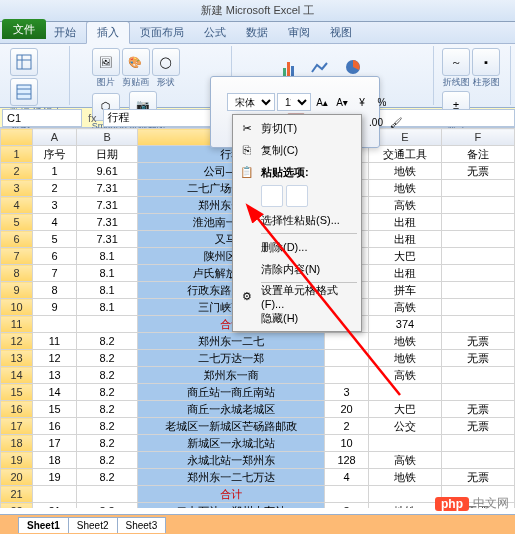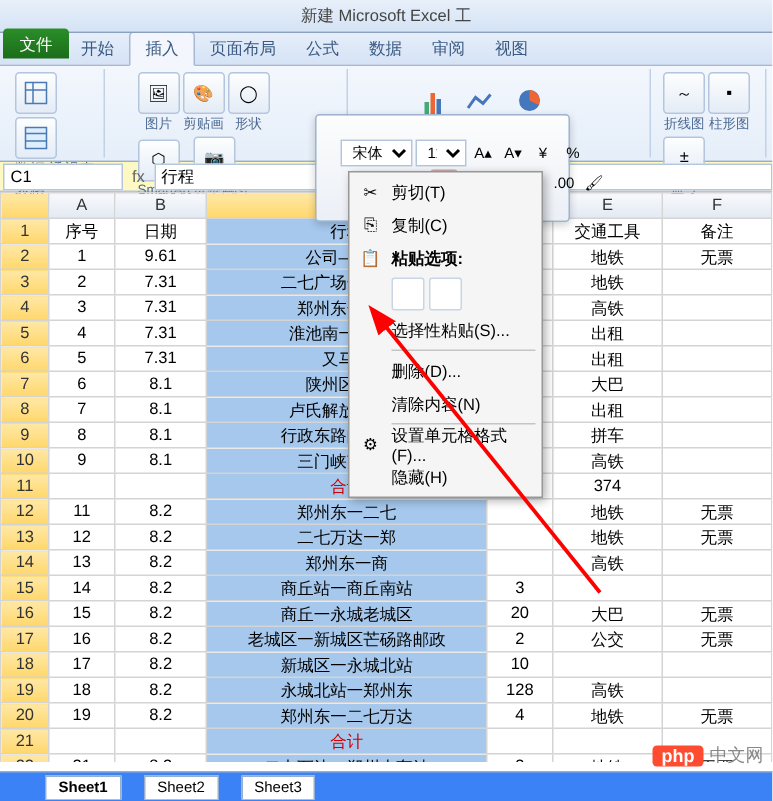--- a/index.html
+++ b/index.html
@@ -37,21 +37,21 @@
 .grid td.merge{color:#c00;text-align:center}
 .grid td.c{text-align:center}
 .context{position:absolute;left:232px;top:114px;z-index:60;width:130px;background:#f5f5f5;border:1px solid #979797;box-shadow:2px 2px 6px rgba(0,0,0,.3);padding:2px}
 .ctx-item{height:22px;display:flex;align-items:center;padding-left:26px;font-size:11px;position:relative;cursor:pointer}
 .ctx-item:hover,.ctx-item.hov{background:linear-gradient(#ffefbf,#ffe18b);border:1px solid #e5c365;border-radius:2px;padding-left:25px}
 .ctx-sep{height:1px;background:#c5c5c5;margin:2px 2px 2px 26px}
 .ctx-icon{position:absolute;left:4px;width:16px;height:16px;display:flex;align-items:center;justify-content:center;font-size:11px}
 .ctx-paste-row{display:flex;gap:3px;padding-left:26px;margin:2px 0}
 .ctx-paste-btn{width:22px;height:22px;border:1px solid #c9d5e6;background:#fff;border-radius:2px}
 .arrow{position:absolute;left:240px;top:195px;z-index:70;pointer-events:none}
-.sheettabs{position:absolute;bottom:0;left:0;right:0;height:20px;background:#3b82f6;border-top:1px solid #97afce;display:flex;align-items:center;padding-left:30px;gap:16px}
+.sheettabs{position:absolute;bottom:0;left:0;right:0;height:20px;background:#fdba74;border-top:1px solid #97afce;display:flex;align-items:center;padding-left:18px;gap:0}
 .sheet-tab{padding:2px 8px;font-size:10px;border:1px solid #97afce;border-bottom:none;background:#fff;margin-right:-1px}
 .sheet-tab.active{background:#fff;font-weight:bold}
 .watermark{position:absolute;right:6px;bottom:22px;z-index:80;display:flex;align-items:center;gap:4px}
 .wm-badge{background:#ff4c30;color:#fff;font-weight:bold;padding:0 6px;border-radius:3px;font-size:12px}
 .wm-txt{color:#888;font-size:12px}
 </style>
 </head>
 <body>
 
 <div class="titlebar">

